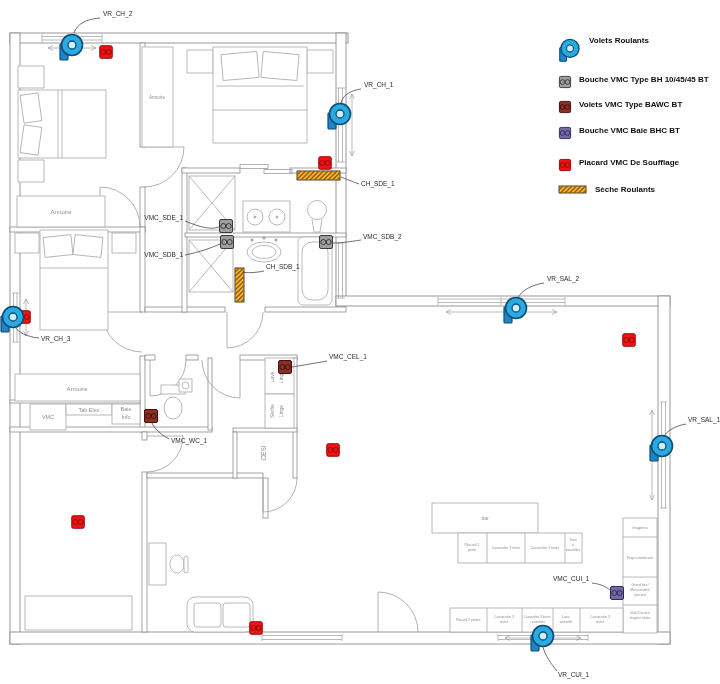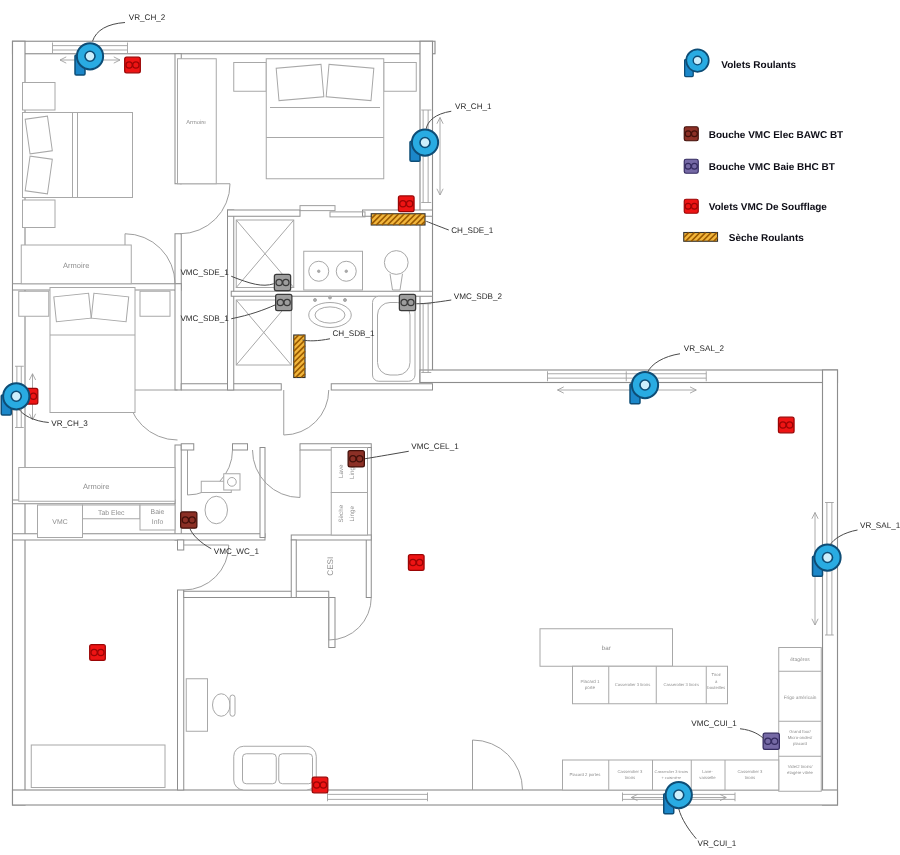--- a/index.html
+++ b/index.html
@@ -1,20 +1,20 @@
 <!DOCTYPE html>
 <html><head>
 <meta charset="utf-8">
 <style>
   html,body{margin:0;padding:0;background:#fff}
   .canvas{position:relative;width:720px;height:684px;background:#fff;overflow:hidden;
           font-family:"Liberation Sans",sans-serif}
   svg text{font-family:"Liberation Sans",sans-serif}
   .legend{position:absolute;left:546px;top:34px;width:174px;height:170px}
-  .legend-row{position:absolute;display:flex;align-items:center;gap:7px;left:0}
+  .legend-row{position:absolute;display:flex;align-items:flex-start;gap:7px;left:12px}
   .legend-label{font:bold 8px "Liberation Sans",sans-serif;color:#0d0d16;white-space:nowrap}
   .licon{display:inline-flex;align-items:center;justify-content:center;flex:0 0 auto}
 </style>
 </head>
 <body>
 
 <div class="canvas">
 
   <svg id="plan" width="720" height="684" viewBox="0 0 720 684" style="position:absolute;left:0;top:0">
 
@@ -387,31 +387,43 @@
           <svg width="24" height="30" viewBox="-14 -13 28 32">
             <g transform="translate(0,0) scale(1)">
               <rect x="-12" y="-1" width="8" height="16" rx="1" fill="#1b87c9" stroke="#0e4d76" stroke-width="1.2"></rect>
               <circle cx="0" cy="0" r="10.5" fill="#29abe2" stroke="#0e4d76" stroke-width="1.6"></circle>
               <circle cx="0" cy="0" r="4" fill="#cdeefb" stroke="#0e4d76" stroke-width="1.3"></circle>
             </g>
           </svg>
         </span>
       <span class="legend-label">Volets Roulants</span>
     </div>
+    <div class="legend-row" style="top:41px">
+      <span class="licon">
+          <svg width="14" height="14" viewBox="-7.5 -7.5 15 15">
+            <g transform="translate(0,0)">
+              <rect x="-6" y="-6" width="12" height="12" rx="1.5" fill="#9e9e9e" stroke="#3a3a3a" stroke-width="1"></rect>
+              <circle cx="-2.7" cy="0" r="2.5" fill="none" stroke="#3a3a3a" stroke-width="1"></circle>
+              <circle cx="2.7" cy="0" r="2.5" fill="none" stroke="#3a3a3a" stroke-width="1"></circle>
+            </g>
+          </svg>
+        </span>
+      <span class="legend-label">Bouche VMC Type BH 10/45/45 BT</span>
+    </div>
     <div class="legend-row" style="top:66px">
       <span class="licon">
           <svg width="14" height="14" viewBox="-7.5 -7.5 15 15">
             <g transform="translate(0,0)">
               <rect x="-6" y="-6" width="12" height="12" rx="1.5" fill="#8c3026" stroke="#43100a" stroke-width="1"></rect>
               <circle cx="-2.7" cy="0" r="2.5" fill="none" stroke="#43100a" stroke-width="1"></circle>
               <circle cx="2.7" cy="0" r="2.5" fill="none" stroke="#43100a" stroke-width="1"></circle>
             </g>
           </svg>
         </span>
-      <span class="legend-label">Bouche VMC Elec BAWC BT</span>
+      <span class="legend-label">Volets VMC Type BAWC BT</span>
     </div>
     <div class="legend-row" style="top:92px">
       <span class="licon">
           <svg width="14" height="14" viewBox="-7.5 -7.5 15 15">
             <g transform="translate(0,0)">
               <rect x="-6" y="-6" width="12" height="12" rx="1.5" fill="#7569a5" stroke="#342b60" stroke-width="1"></rect>
               <circle cx="-2.7" cy="0" r="2.5" fill="none" stroke="#342b60" stroke-width="1"></circle>
               <circle cx="2.7" cy="0" r="2.5" fill="none" stroke="#342b60" stroke-width="1"></circle>
             </g>
           </svg>
@@ -421,21 +433,21 @@
     <div class="legend-row" style="top:124px">
       <span class="licon">
           <svg width="14" height="14" viewBox="-7.5 -7.5 15 15">
             <g transform="translate(0,0)">
               <rect x="-6" y="-6" width="12" height="12" rx="1.5" fill="#ee1414" stroke="#9b0505" stroke-width="1"></rect>
               <circle cx="-2.7" cy="0" r="2.5" fill="none" stroke="#9b0505" stroke-width="1"></circle>
               <circle cx="2.7" cy="0" r="2.5" fill="none" stroke="#9b0505" stroke-width="1"></circle>
             </g>
           </svg>
         </span>
-      <span class="legend-label">Volets VMC De Soufflage</span>
+      <span class="legend-label">Placard VMC De Soufflage</span>
     </div>
     <div class="legend-row" style="top:151px">
       <span class="licon">
           <svg width="30" height="10" viewBox="0 0 30 10">
             <g>
               <rect x="1" y="1" width="27" height="7" fill="#f2b63c" stroke="#333333" stroke-width="0.9"></rect>
               <line x1="1" y1="5" x2="5" y2="1" stroke="#9a5a00" stroke-width="1.4"></line>
               <line x1="2.5" y1="8" x2="9.5" y2="1" stroke="#9a5a00" stroke-width="1.4"></line>
               <line x1="7" y1="8" x2="14" y2="1" stroke="#9a5a00" stroke-width="1.4"></line>
               <line x1="11.5" y1="8" x2="18.5" y2="1" stroke="#9a5a00" stroke-width="1.4"></line>

